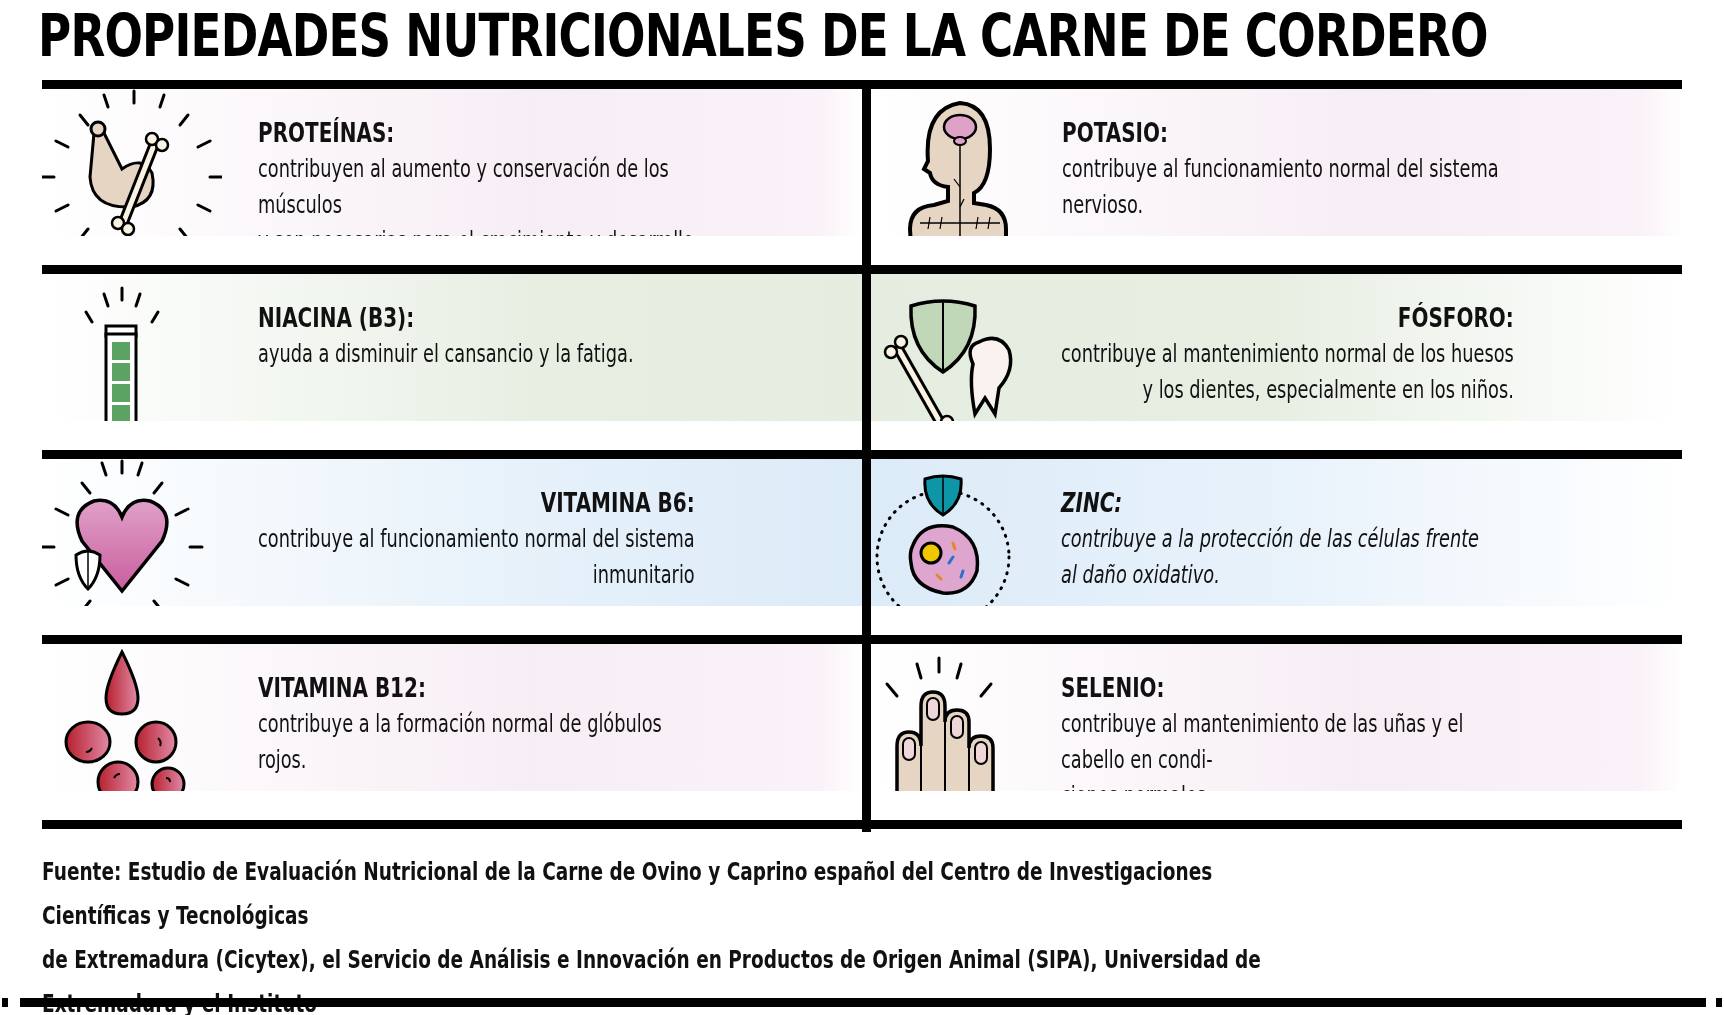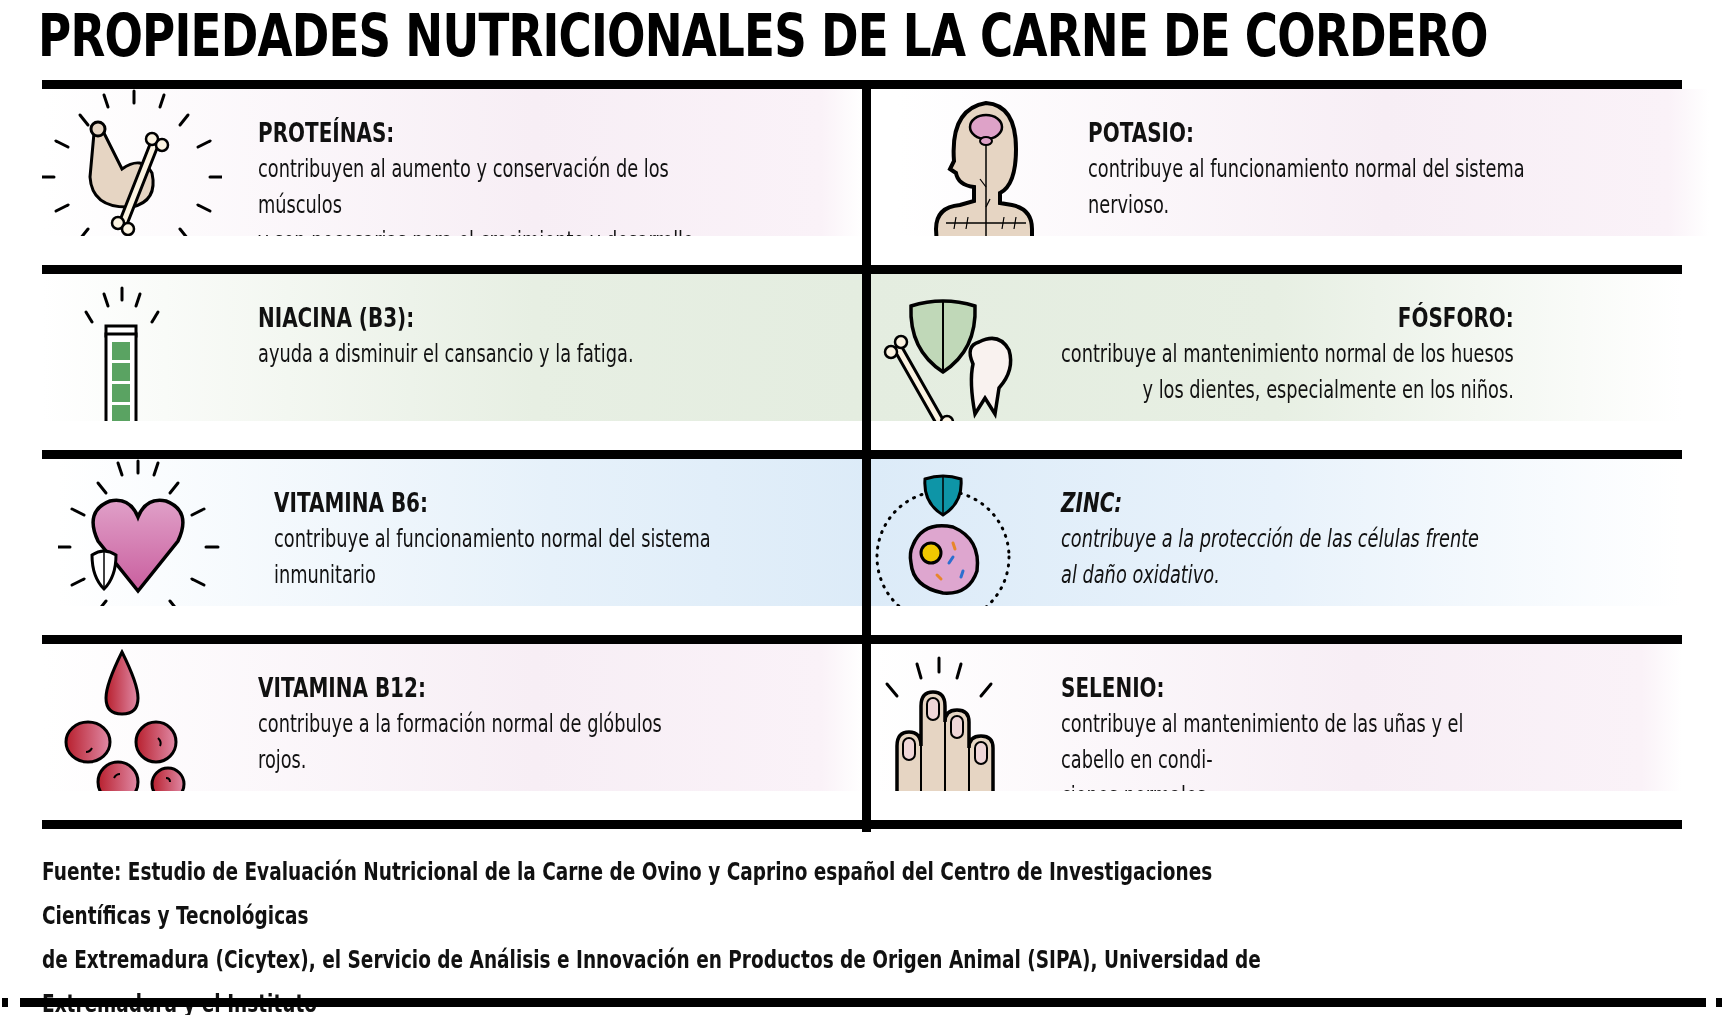--- a/index.html
+++ b/index.html
@@ -59,21 +59,21 @@
         <circle cx="86" cy="140" r="6" fill="#fbf3e1" stroke="#000" stroke-width="2.5"></circle>
     </svg>
     <div class="text">
       <div class="heading">PROTEÍNAS:</div>
       <div class="body">contribuyen al aumento y conservación de los músculos
 y son necesarias para el crecimiento y desarrollo normales
 de los huesos en los niños.</div>
     </div>
   </div>
 
-  <div class="cell bg-pink" style="left:856px;top:9px;width:811px;">
+  <div class="cell bg-pink" style="left:830px;top:9px;width:811px;">
     <svg class="icon" viewBox="0 0 180 176" style="left:-22px">
       <path d="M62 176 L60 140 Q60 118 84 116 L98 112 L98 98 Q82 96 80 84 L74 80 L78 72 Q74 20 110 14 Q140 16 140 60 Q140 96 124 104 L124 114 L136 116 Q156 120 156 140 L156 176 Z" fill="#e6d5c3" stroke="#000" stroke-width="4"></path>
       <ellipse cx="110" cy="38" rx="16" ry="12" fill="#dea2c8" stroke="#000" stroke-width="2.5"></ellipse>
       <ellipse cx="110" cy="52" rx="6" ry="4" fill="#dea2c8" stroke="#000" stroke-width="2"></ellipse>
       <line x1="110" y1="56" x2="110" y2="176" stroke="#000" stroke-width="1.5"></line>
       <line x1="70" y1="134" x2="150" y2="134" stroke="#000" stroke-width="1.5"></line>
       <g stroke="#000" stroke-width="1.2">
           <line x1="80" y1="128" x2="78" y2="140"></line>
           <line x1="92" y1="128" x2="90" y2="140"></line>
           <line x1="128" y1="128" x2="126" y2="140"></line>
@@ -128,21 +128,21 @@
     </svg>
     <div class="text" style="left:190px">
       <div class="heading">FÓSFORO:</div>
       <div class="body">contribuye al mantenimiento normal de los huesos
 y los dientes, especialmente en los niños.</div>
     </div>
   </div>
 
   <div class="hline" style="top:370px;"></div>
 
-  <div class="cell bg-blue" style="left:16px;top:379px;width:820px;">
+  <div class="cell bg-blue" style="left:0;top:379px;width:820px;text-align:right;">
     <svg class="icon" viewBox="0 0 180 176">
       <g stroke="#000" stroke-width="3" stroke-linecap="round">
         <line x1="80" y1="2" x2="80" y2="14"></line>
           <line x1="60" y1="4" x2="64" y2="16"></line>
           <line x1="100" y1="4" x2="96" y2="16"></line>
         <line x1="40" y1="24" x2="48" y2="34"></line>
           <line x1="120" y1="24" x2="112" y2="34"></line>
         <line x1="14" y1="50" x2="26" y2="56"></line>
           <line x1="146" y1="50" x2="134" y2="56"></line>
         <line x1="0" y1="88" x2="12" y2="88"></line>

